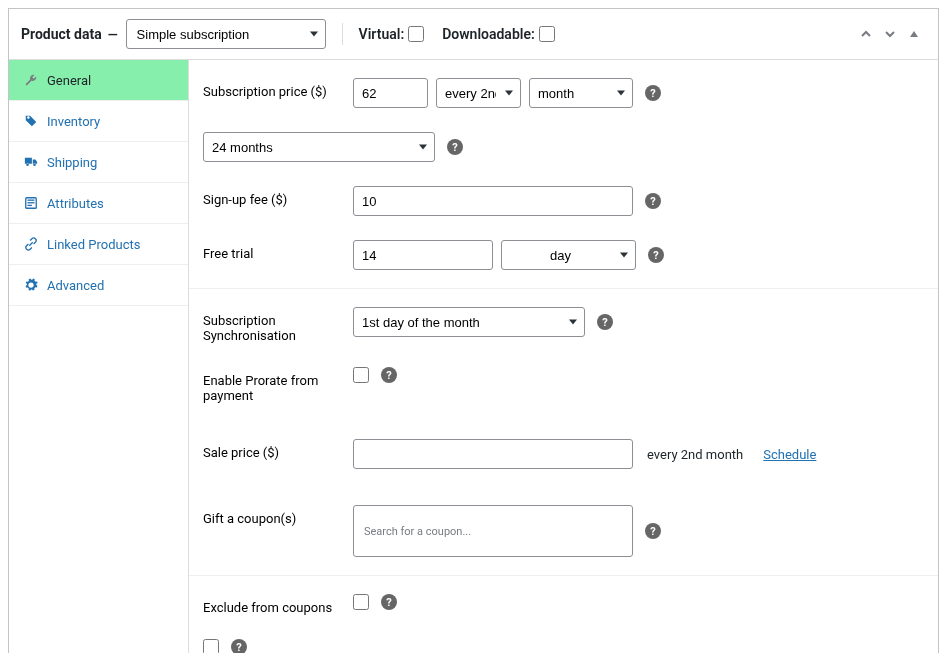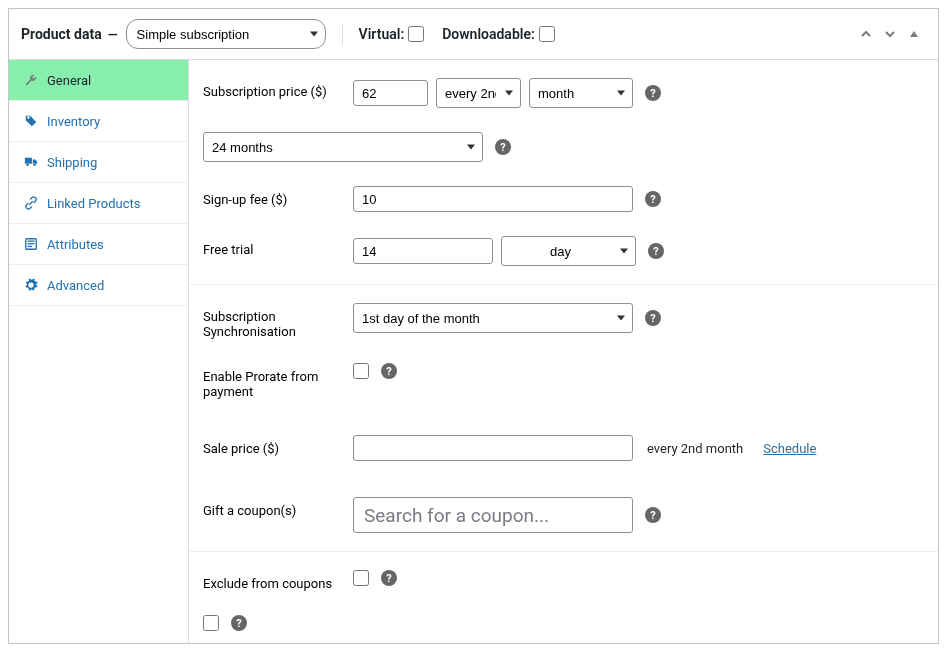--- a/index.html
+++ b/index.html
@@ -1,53 +1,53 @@
 <!DOCTYPE html>
 <html><head>
 <meta charset="utf-8">
 <style>
 * { box-sizing: border-box; margin: 0; padding: 0; }
 body { font-family: -apple-system, BlinkMacSystemFont, "Segoe UI", Roboto, sans-serif; font-size: 13px; color: #1d2327; background: #fff; padding: 8px; }
 .panel { border: 1px solid #c3c4c7; background: #fff; width: 931px; }
 .panel-header { display: flex; align-items: center; padding: 10px 12px; border-bottom: 1px solid #dcdcde; }
 .panel-title { font-weight: 700; font-size: 14px; margin-right: 6px; }
 .em-dash { font-weight: 700; margin-right: 8px; }
-.product-type-select { height: 30px; border: 1px solid #8c8f94; border-radius: 12px; padding: 0 28px 0 10px; font-size: 13px; background: #fff; appearance: none; position: relative; min-width: 200px; }
+.product-type-select { height: 30px; border: 1px solid #8c8f94; border-radius: 3px; padding: 0 28px 0 10px; font-size: 13px; background: #fff; appearance: none; position: relative; min-width: 200px; }
 .select-wrap { position: relative; display: inline-block; }
 .select-arrow { position: absolute; right: 8px; top: 50%; transform: translateY(-50%); pointer-events: none; width: 0; height: 0; border-left: 4px solid transparent; border-right: 4px solid transparent; border-top: 5px solid #2c3338; }
 .header-sep { width: 1px; height: 22px; background: #dcdcde; margin: 0 16px; }
 .header-check-label { font-weight: 600; font-size: 14px; margin-right: 4px; }
 .header-checkbox { width: 16px; height: 16px; margin-right: 18px; vertical-align: middle; }
 .header-spacer { flex: 1; }
 .header-toggle-icon { width: 24px; height: 24px; display: inline-flex; align-items: center; justify-content: center; color: #787c82; cursor: pointer; }
 .panel-body { display: flex; }
 .sidebar { width: 180px; border-right: 1px solid #dcdcde; background: #fff; }
 .sidebar-item { display: flex; align-items: center; padding: 12px 14px; font-size: 13px; border-bottom: 1px solid #eee; cursor: pointer; color: #2271b1; }
 .sidebar-item.active { background: #86efac; color: #1d2327; }
 .sidebar-item .icon { width: 16px; height: 16px; margin-right: 8px; display: inline-flex; align-items: center; justify-content: center; }
 .content { flex: 1; }
 .form-row { display: flex; align-items: flex-start; padding: 12px 14px; }
 .form-row.first { padding-top: 18px; }
 .form-label { width: 150px; padding-top: 6px; font-size: 13px; color: #000000; }
 .form-fields { display: flex; align-items: center; gap: 8px; flex-wrap: wrap; }
-.text-input { height: 14px; border: 1px solid #8c8f94; border-radius: 3px; padding: 12px 8px; font-size: 13px; }
+.text-input { height: 30px; border: 1px solid #8c8f94; border-radius: 3px; padding: 0 8px; font-size: 13px; }
 .text-input.w75 { width: 75px; }
 .text-input.w140 { width: 140px; }
 .text-input.w280 { width: 280px; }
 .select-input { height: 30px; border: 1px solid #8c8f94; border-radius: 3px; padding: 0 24px 0 8px; font-size: 13px; background: #fff; appearance: none; }
 .select-input.w85 { width: 85px; }
 .select-input.w90 { width: 104px; }
 .select-input.w135 { width: 135px; text-align: center; }
-.select-input.w280 { width: 280px; }
+.select-input.w280 { width: 232px; }
 .help-icon { width: 16px; height: 16px; border-radius: 50%; background: #666; color: #fff; font-size: 11px; display: inline-flex; align-items: center; justify-content: center; font-weight: bold; margin-left: 4px; }
 .checkbox-input { width: 16px; height: 16px; }
 .divider { border-top: 1px solid #eee; margin: 6px 0; }
 .link-text { color: #2271b1; text-decoration: underline; cursor: pointer; margin-left: 12px; }
 .inline-text { font-size: 13px; color: #1d2327; margin-left: 6px; }
-.search-box { height: 36px; border: 1px solid #8c8f94; border-radius: 3px; padding: 0 10px; font-size: 19px; width: 280px; color: #787c82; display: flex; align-items: center; }
+.search-box { height: 52px; border: 1px solid #8c8f94; border-radius: 3px; padding: 0 10px; font-size: 11px; width: 280px; color: #787c82; display: flex; align-items: center; }
 svg { display: block; }
 </style>
 </head>
 <body>
 
 <div class="panel">
   <div class="panel-header">
     <span class="panel-title">Product data</span>
     <span class="em-dash">—</span>
     <span class="select-wrap">
@@ -101,39 +101,39 @@
         <span class="icon">
           <svg width="14" height="14" viewBox="0 0 16 16">
               <path d="M1 3h8v7H1V3zm9 2h3l2 3v2h-5V5zM4 12.5A1.5 1.5 0 1 0 4 9.5a1.5 1.5 0 0 0 0 3zm8 0a1.5 1.5 0 1 0 0-3 1.5 1.5 0 0 0 0 3z" fill="#2271b1"></path>
             </svg>
         </span>
         <span>Shipping</span>
       </div>
       <div class="sidebar-item">
         <span class="icon">
           <svg width="14" height="14" viewBox="0 0 16 16">
-              <path d="M6 10l4-4M5 8l-2 2a2.8 2.8 0 0 0 4 4l2-2M11 8l2-2a2.8 2.8 0 0 0-4-4L7 4" stroke="#2271b1" stroke-width="1.5" fill="none"></path>
-            </svg>
-        </span>
-        <span>Linked Products</span>
-      </div>
-      <div class="sidebar-item">
-        <span class="icon">
-          <svg width="14" height="14" viewBox="0 0 16 16">
               <rect x="2" y="2" width="12" height="12" rx="1" fill="none" stroke="#2271b1" stroke-width="1.5"></rect>
               <rect x="4" y="4" width="8" height="1.5" fill="#2271b1"></rect>
               <rect x="4" y="7" width="8" height="1.5" fill="#2271b1"></rect>
               <rect x="4" y="10" width="5" height="1.5" fill="#2271b1"></rect>
             </svg>
         </span>
         <span>Attributes</span>
       </div>
       <div class="sidebar-item">
         <span class="icon">
           <svg width="14" height="14" viewBox="0 0 16 16">
+              <path d="M6 10l4-4M5 8l-2 2a2.8 2.8 0 0 0 4 4l2-2M11 8l2-2a2.8 2.8 0 0 0-4-4L7 4" stroke="#2271b1" stroke-width="1.5" fill="none"></path>
+            </svg>
+        </span>
+        <span>Linked Products</span>
+      </div>
+      <div class="sidebar-item">
+        <span class="icon">
+          <svg width="14" height="14" viewBox="0 0 16 16">
               <path d="M8 5a3 3 0 1 0 0 6 3 3 0 0 0 0-6zm6 3l1.5.9-.8 1.9-1.7-.3c-.3.5-.7.9-1.2 1.2l.3 1.7-1.9.8L9.3 13c-.4.1-.9.1-1.3 0l-.9 1.5-1.9-.8.3-1.7c-.5-.3-.9-.7-1.2-1.2l-1.7.3-.8-1.9L3.3 8c0-.4 0-.9.1-1.3L2 5.8l.8-1.9 1.7.3c.3-.5.7-.9 1.2-1.2L5.4 1.3l1.9-.8L8.2 2c.4-.1.9-.1 1.3 0l.9-1.5 1.9.8-.3 1.7c.5.3.9.7 1.2 1.2l1.7-.3.8 1.9L14 6.7c.1.4.1.9 0 1.3z" fill="#2271b1"></path>
             </svg>
         </span>
         <span>Advanced</span>
       </div>
     </div>
 
     <div class="content">
       <div class="form-row first">
         <div class="form-label">Subscription price ($)</div>

